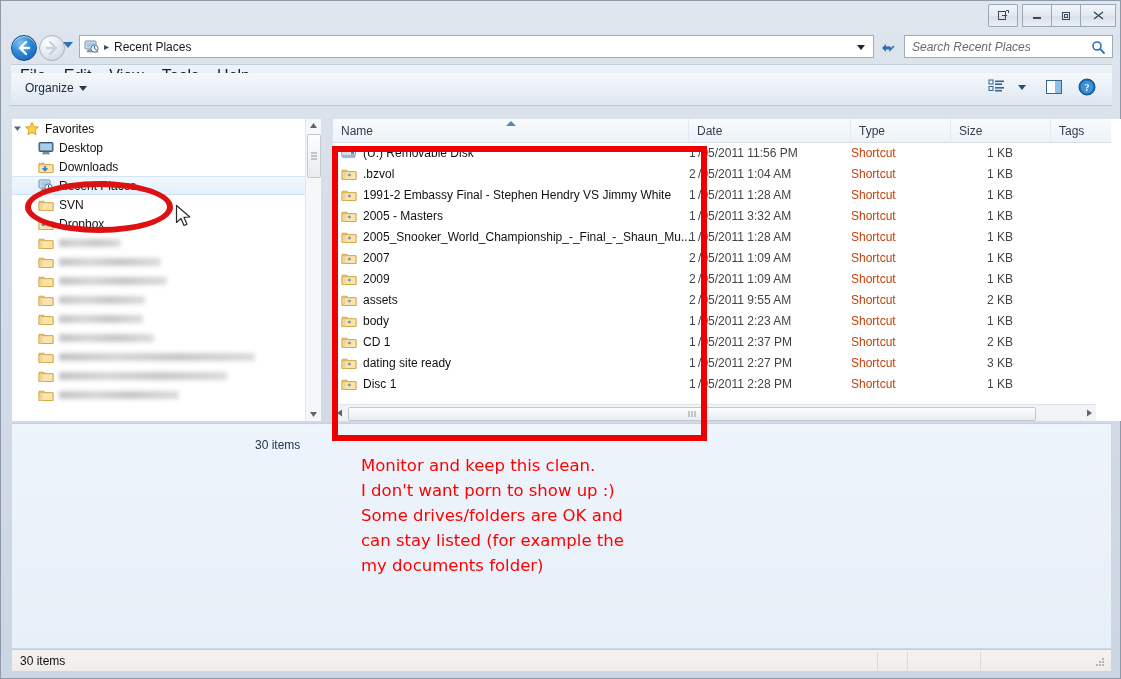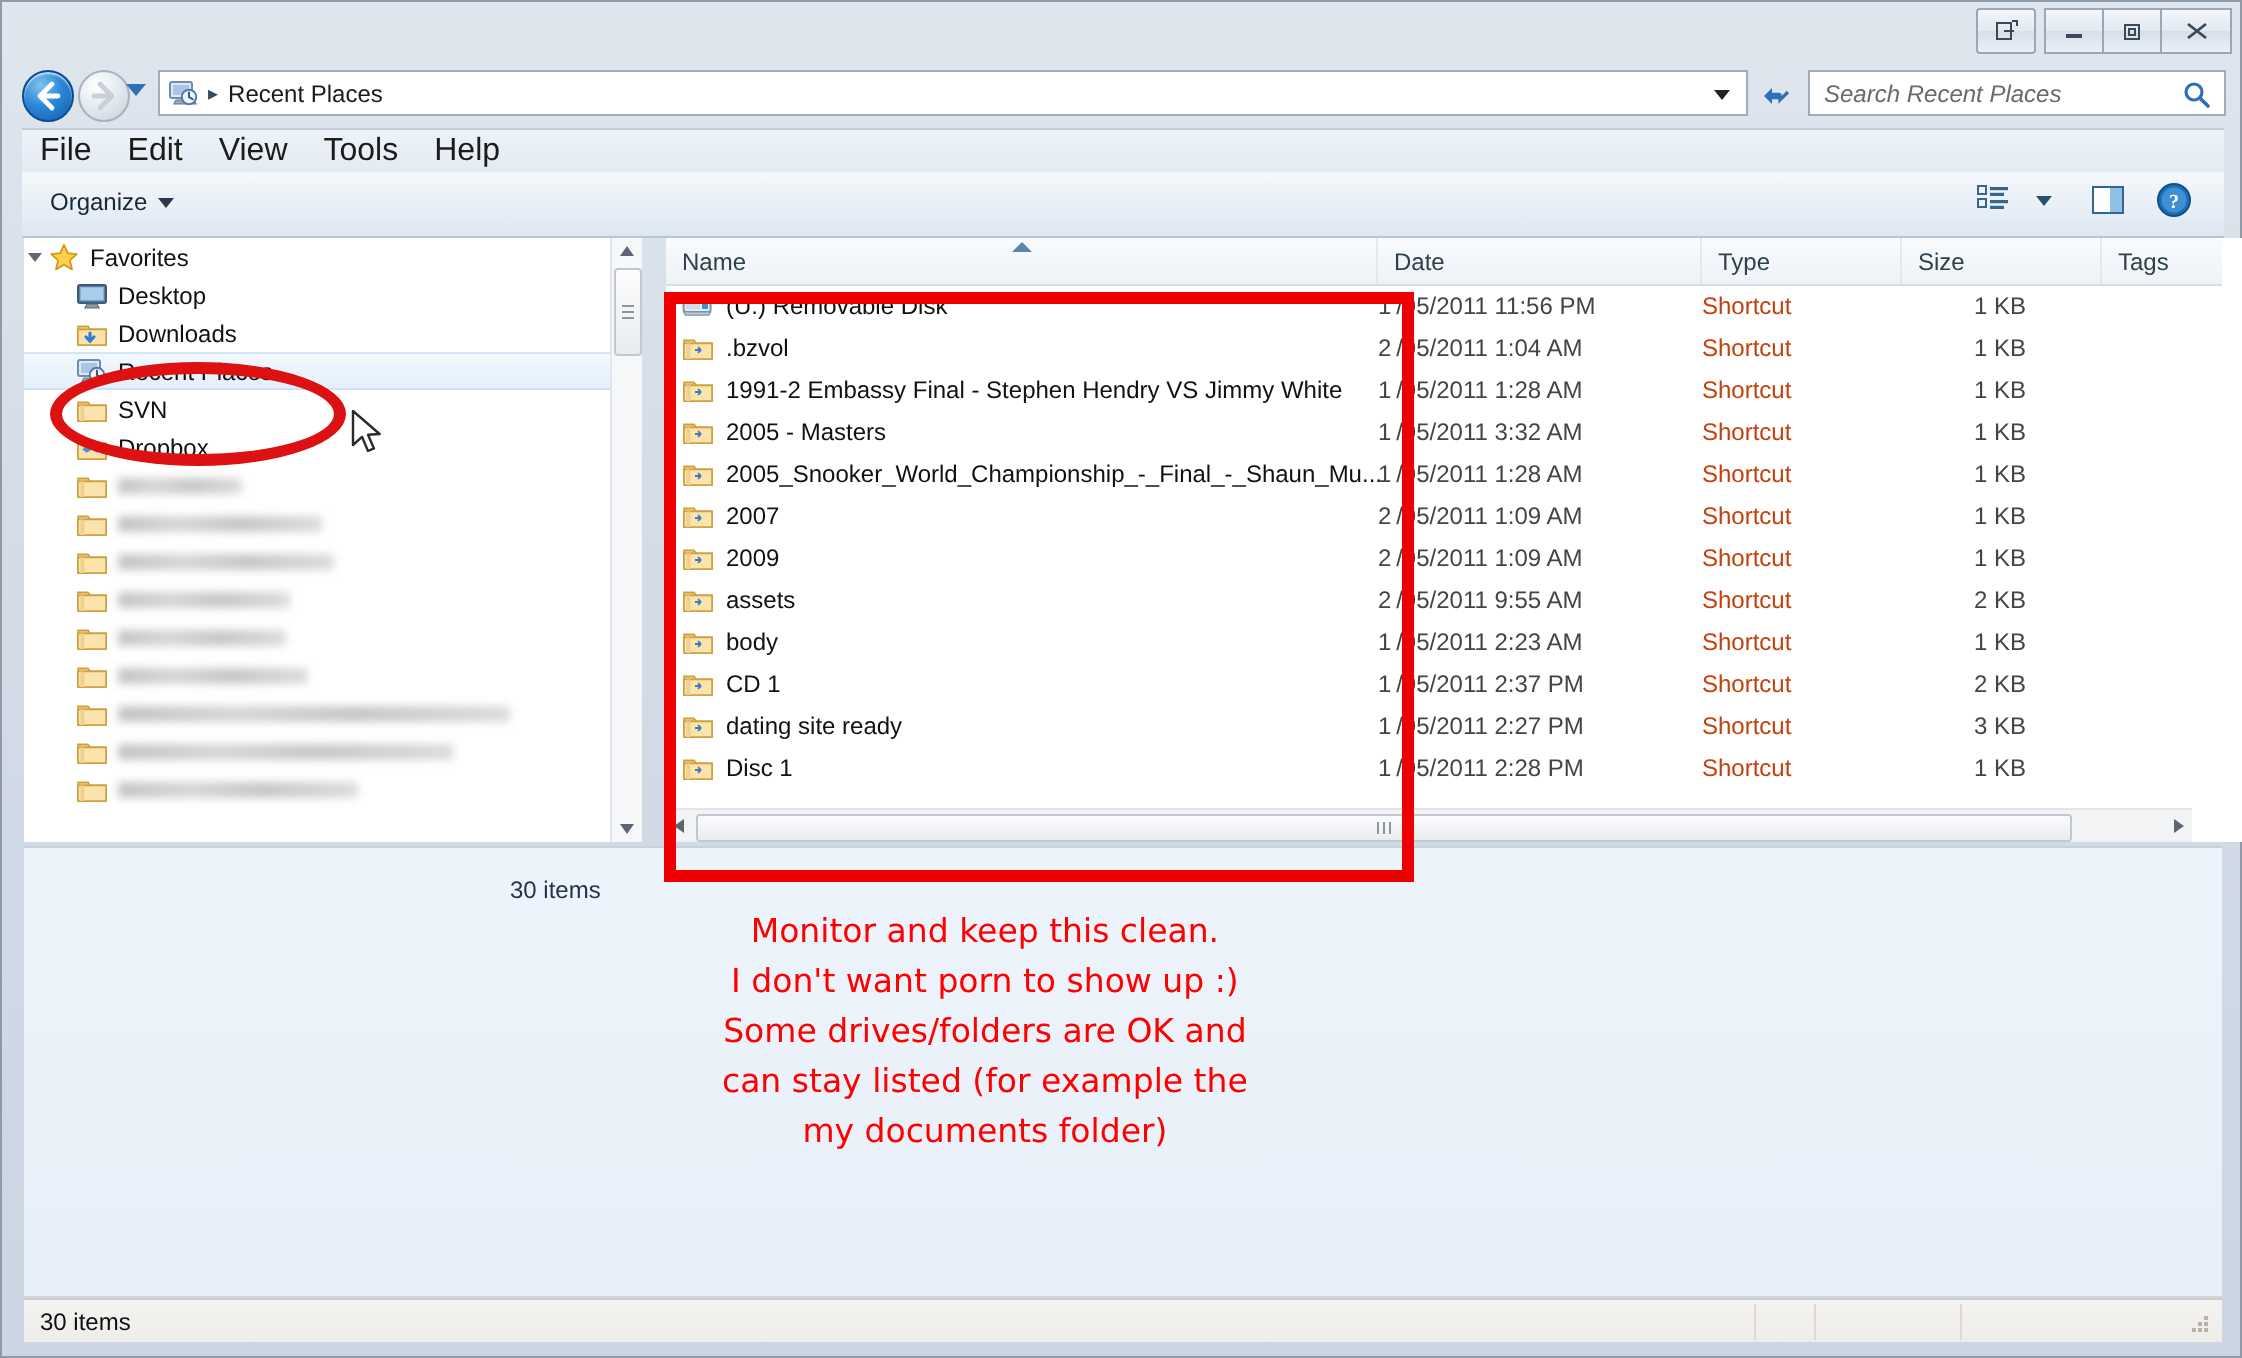--- a/index.html
+++ b/index.html
@@ -80,21 +80,21 @@
   #menubar{
     position:absolute;left:10px;top:63px;width:1101px;height:22px;
     background:linear-gradient(180deg,#eef3f9 0%,#e2eaf3 100%);
     border-top:1px solid #c3cedb;
     display:flex;align-items:center;
   }
   .menuitem{padding:2px 9px;color:#1c1c1c;font-size:16px;}
 
   
   #toolbar{
-    position:absolute;left:10px;top:85px;width:1101px;height:32px;
+    position:absolute;left:10px;top:72px;width:1101px;height:32px;
     background:linear-gradient(180deg,#f5f8fb 0%,#e8eff6 55%,#dde7f1 100%);
     border-bottom:1px solid #b9c5d3;
   }
   #organize{position:absolute;left:14px;top:8px;color:#17283b;font-size:12px;}
   #organize-caret{display:inline-block;margin-left:5px;width:0;height:0;
     border-left:4px solid transparent;border-right:4px solid transparent;
     border-top:5px solid #2a3a4c;vertical-align:middle;}
   .tbright{position:absolute;top:5px;}
   #viewbtn{right:105px;}
   #viewcaret{right:86px;top:12px;width:0;height:0;
@@ -693,21 +693,21 @@
         <rect x="8" y="5" width="2" height="2"></rect>
           <rect x="2" y="8" width="2" height="2"></rect>
         <rect x="5" y="8" width="2" height="2"></rect>
           <rect x="8" y="8" width="2" height="2"></rect>
       </g>
     </svg>
   </div>
 
   <div id="redbox" style="border-color: rgb(238, 0, 0);"></div>
   <div id="redellipse" style="border-color: rgb(221, 17, 17);"></div>
-  <div id="annotation" style="color: rgb(255, 0, 0); text-align: center;">Monitor and keep this clean.
+  <div id="annotation" style="color: rgb(255, 0, 0);">Monitor and keep this clean.
 I don't want porn to show up :)
 Some drives/folders are OK and
 can stay listed (for example the
 my documents folder)</div>
 
   <svg id="cursor" width="18" height="26" viewBox="0 0 18 26">
     <path d="M1.5 1.5 L1.5 18.5 L6 14.4 L9 21.5 L12 20.2 L9 13.4 L14.8 13 Z" fill="#ffffff" stroke="#2b2b2b" stroke-width="1.2" stroke-linejoin="round"></path>
   </svg>
 
 </div>

